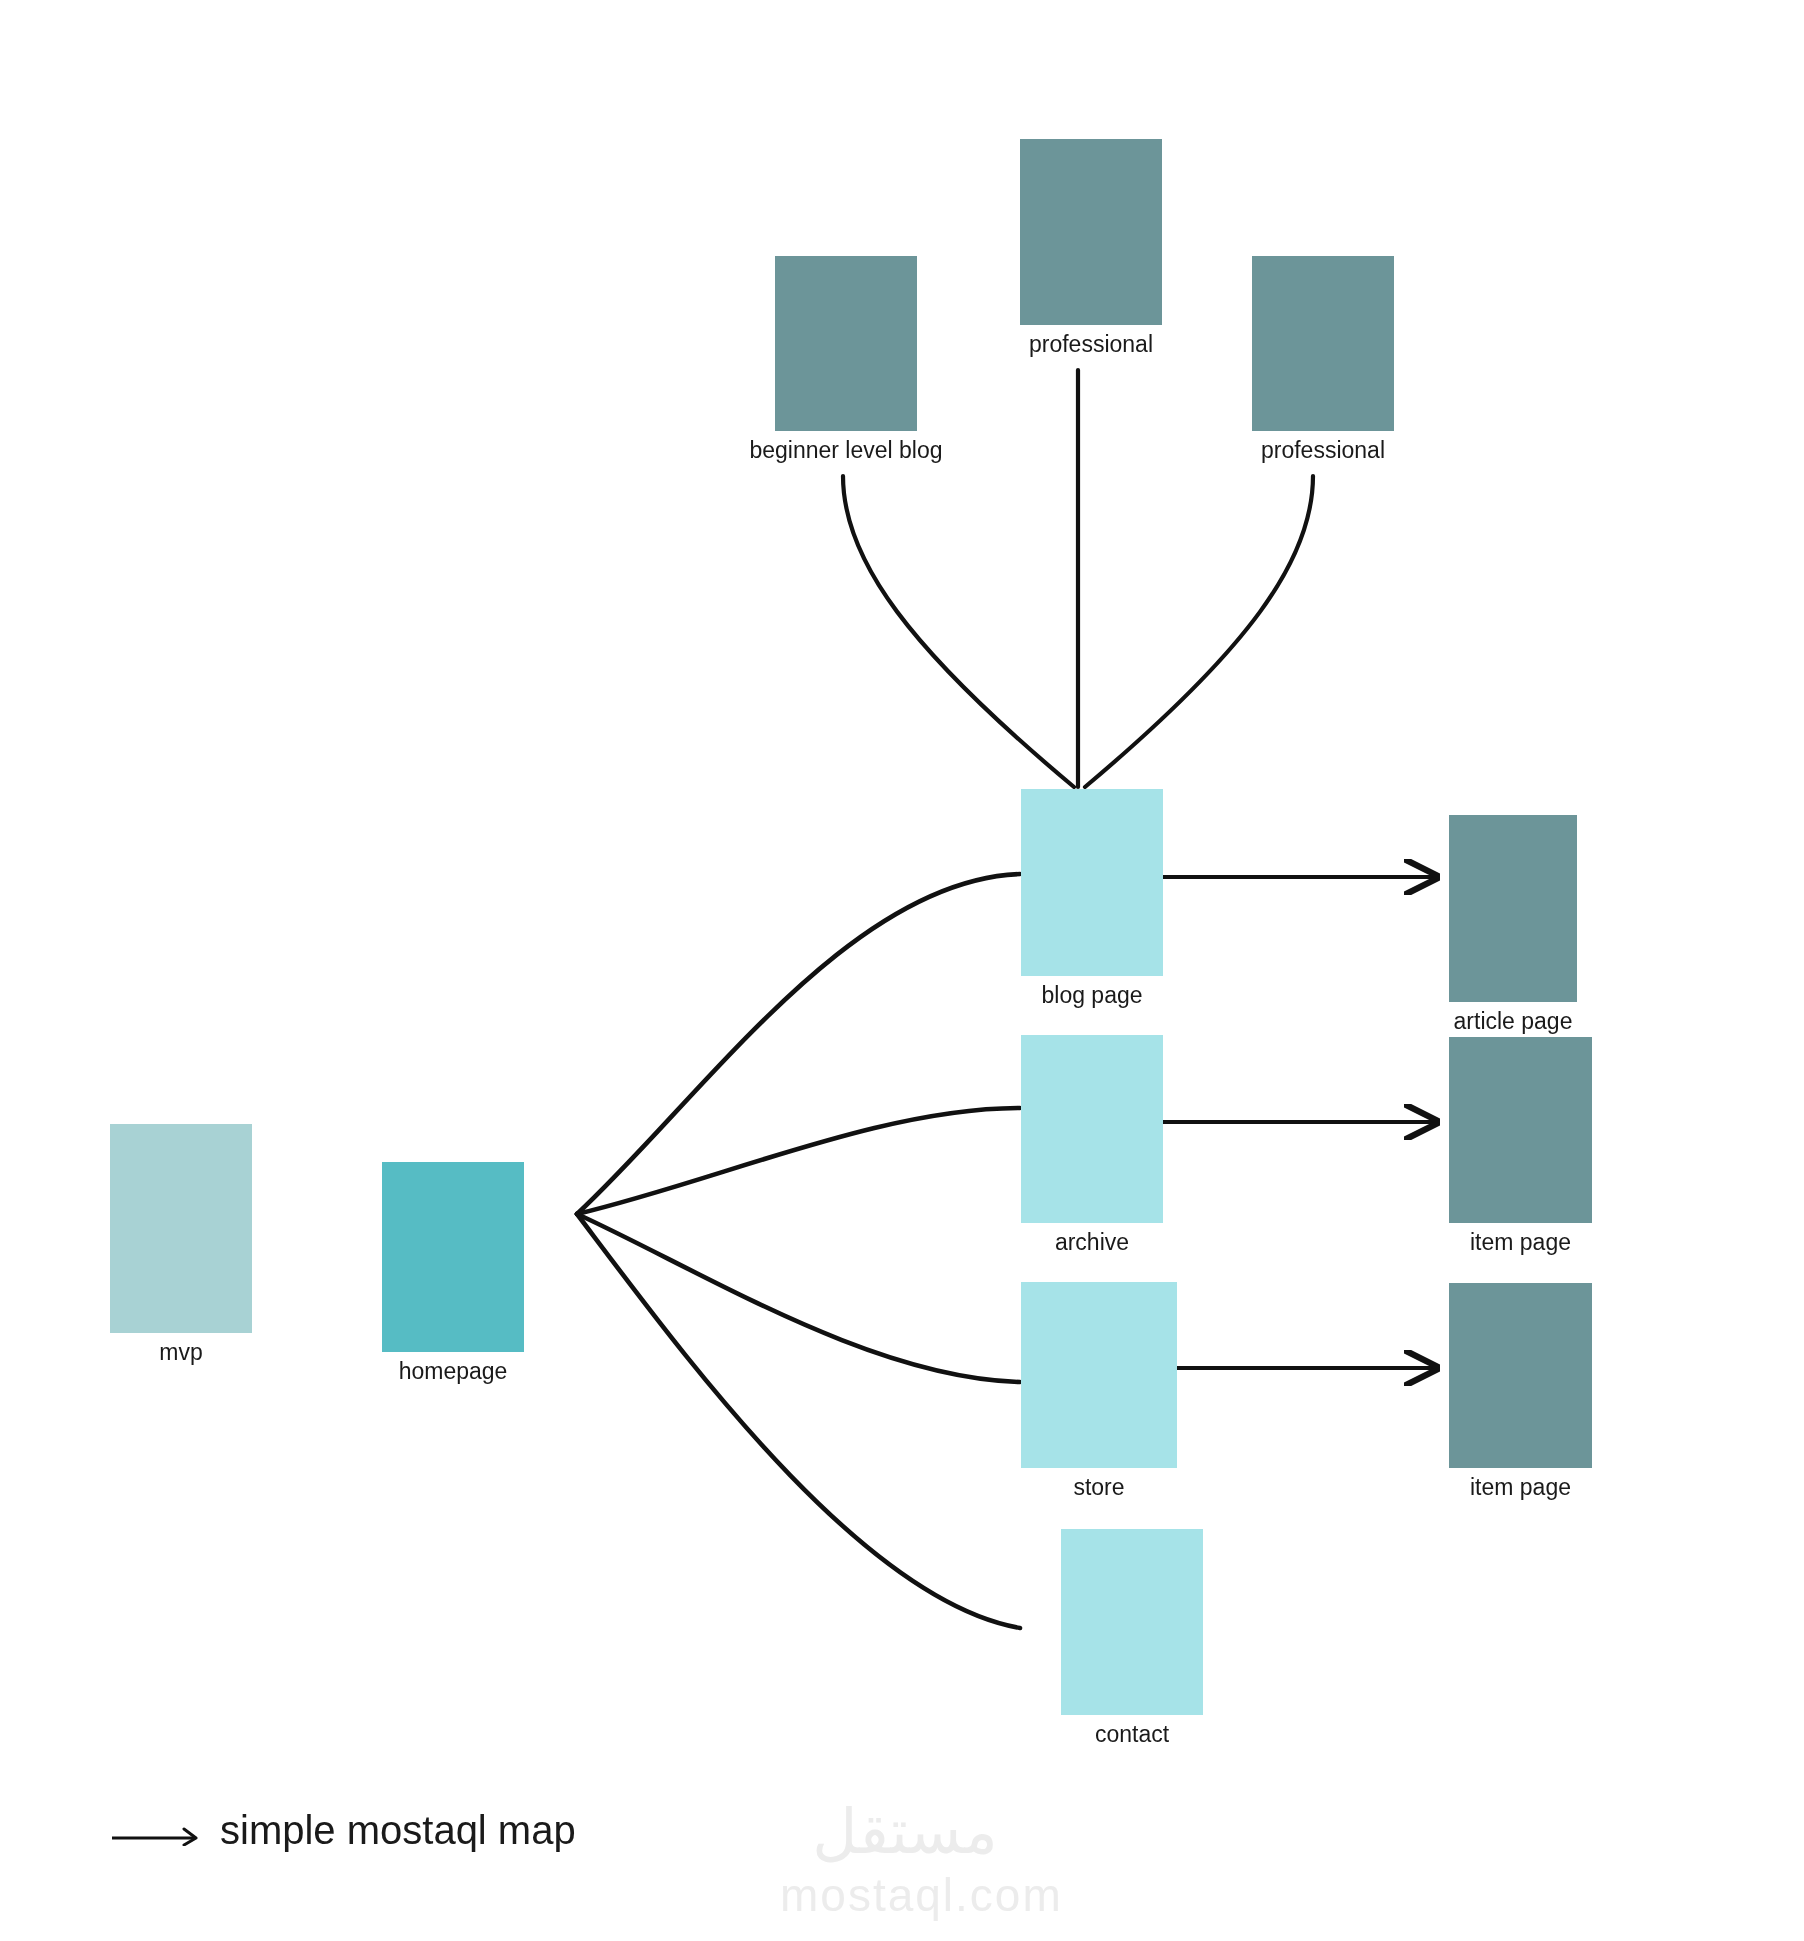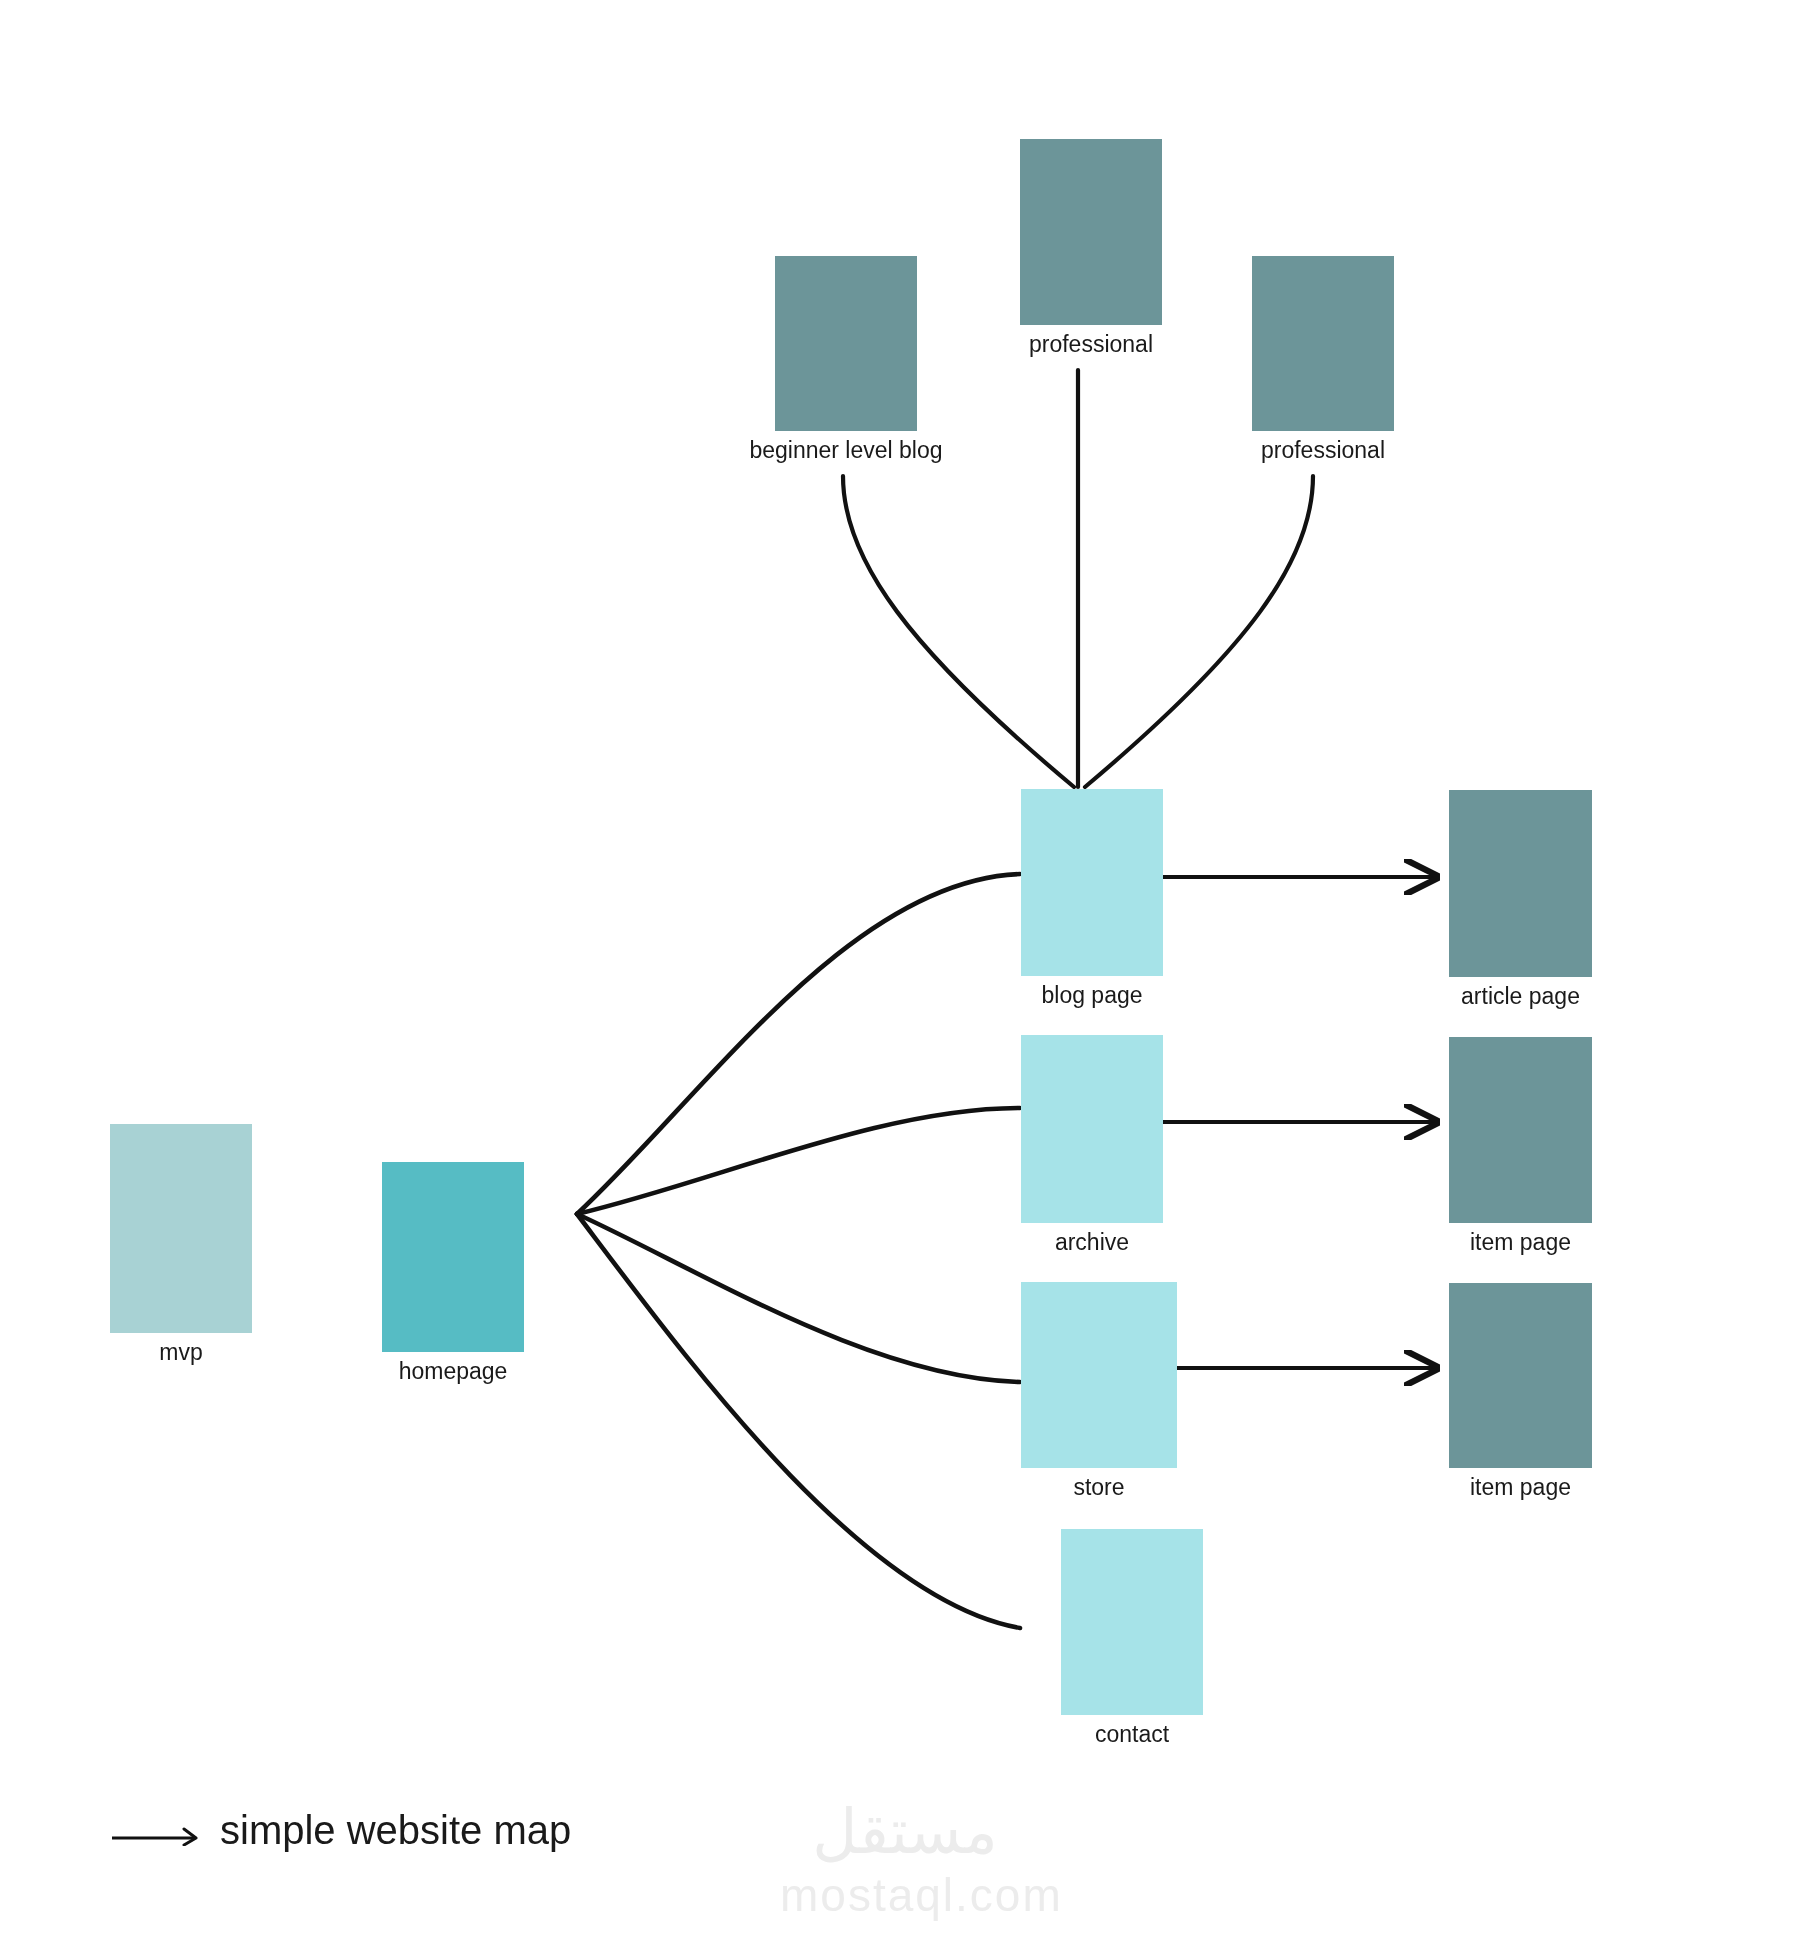--- a/index.html
+++ b/index.html
@@ -150,21 +150,21 @@
   <div class="node" style="left:1021px; top:1282px; width:156px; height:186px;">
     <div class="node-box" style="background:#a6e3e8;"></div>
     <div class="node-label">store</div>
   </div>
 
   <div class="node" style="left:1021px; top:1529px; width:142px; height:186px;margin-left:40px;">
     <div class="node-box" style="background:#a6e3e8;"></div>
     <div class="node-label">contact</div>
   </div>
 
-  <div class="node" style="left:1449px; top:790px; width:143px; height:187px;text-align:center;">
+  <div class="node" style="left:1449px; top:815px; width:128px; height:187px;text-align:center;">
     <div class="node-box" style="background:#6c9599;"></div>
     <div class="node-label">article page</div>
   </div>
 
   <div class="node" style="left:1449px; top:1037px; width:143px; height:186px;">
     <div class="node-box" style="background:#6c9599;"></div>
     <div class="node-label">item page</div>
   </div>
 
   <div class="node" style="left:1449px; top:1283px; width:143px; height:185px;">
@@ -172,21 +172,21 @@
     <div class="node-label">item page</div>
   </div>
 
   <div class="legend" style="left:110px; top:1808px;">
     <span class="legend-arrow">
       <svg width="92" height="34" viewBox="0 0 92 34" xmlns="http://www.w3.org/2000/svg">
         <path d="M2,26 L84,26" fill="none" stroke="#111111" stroke-width="3"></path>
         <path d="M74,17 L86,26 L74,33" fill="none" stroke="#111111" stroke-width="3" stroke-linecap="round" stroke-linejoin="round"></path>
       </svg>
     </span>
-    <span class="legend-label">simple website map</span>
+    <span class="legend-label">simple mostaql map</span>
   </div>
 
   <div class="watermark" style="left:780px; top:1795px; width:250px;">
     <div class="watermark-ar">مستقل</div>
     <div class="watermark-en">mostaql.com</div>
   </div>
 
 </div>
 
 </body></html>

